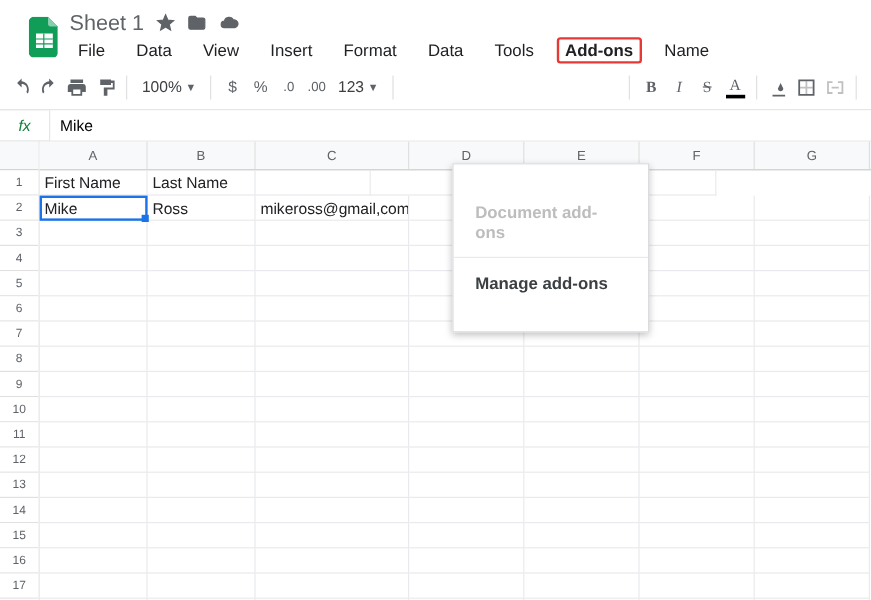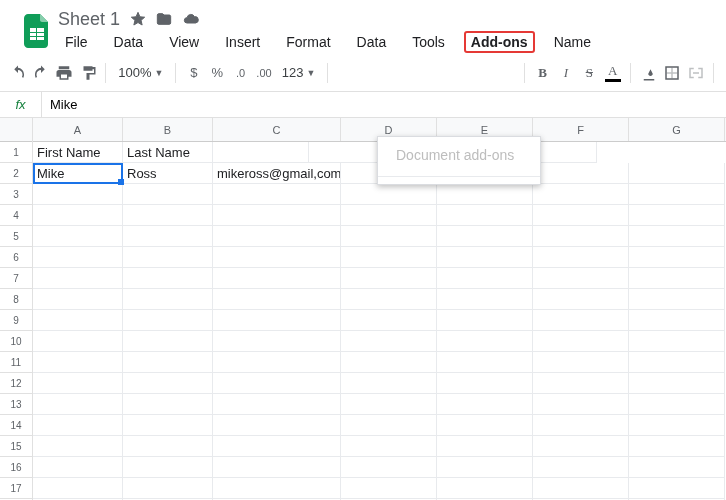--- a/index.html
+++ b/index.html
@@ -41,21 +41,21 @@
   .col-h { border-right:1px solid #e0e0e0; font-size:11px; color:#5f6368; display:flex; align-items:center; justify-content:center;}
   .col-A,.col-B{width:90px;} .col-C{width:128px;} .col-D,.col-E,.col-F,.col-G{width:96px;}
   .rows { }
   .row { display:flex; height:21px;}
   .cell { border-right:1px solid #e8eaed; border-bottom:1px solid #e8eaed; font-size:13px; padding:0 4px; display:flex; align-items:center; overflow:hidden; white-space:nowrap;}
   .cell.col-A,.cell.col-B{width:90px;} .cell.col-C{width:128px;} .cell.col-D,.cell.col-E,.cell.col-F,.cell.col-G{width:96px;}
   .active-cell { position:absolute; border:2px solid #1a73e8; top:0; left:0; width:90px; height:21px; pointer-events:none;}
   .active-cell .handle{ position:absolute; bottom:-3px; right:-3px; width:6px; height:6px; background:#1a73e8;}
   .cells-wrap{position:relative;}
 
-  .dropdown { position:absolute; top:-6px; left:344px; width:164px; background:#fff; box-shadow:0 2px 6px rgba(0,0,0,0.25); border:1px solid #dadce0; z-index:10; padding:2px 0;}
+  .dropdown { position:absolute; top:-6px; left:344px; width:164px; background:#fff; box-shadow:0 2px 6px rgba(0,0,0,0.25); border:1px solid #dadce0; z-index:10; padding:24px 0;font-weight:bold;}
   .dd-item { padding:8px 18px; font-size:14px; color:#3c4043; cursor:pointer;}
   .dd-item.disabled{ color:#bdbdbd; cursor:default;}
   .dd-item.highlight{ outline:3px solid #e53935; outline-offset:-3px;}
   .dd-sep{ height:1px; background:#e8eaed; margin:5px 0;}
 
   svg { display:block; }
   .ico { fill:#5f6368; }
 </style>
 </head>
 <body>
@@ -372,16 +372,17 @@
             <div class="cell col-F"></div>
             <div class="cell col-G"></div>
           </div>
         </div>
       <div class="active-cell" style="top:21px;left:0;">
           <div class="handle"></div>
         </div>
       <div class="dropdown">
         <div class="dd-item disabled">Document add-ons</div>
         <div class="dd-sep"></div>
+        <div class="dd-item">Manage add-ons</div>
       </div>
     </div>
   </div>
 </div>
 
 </body></html>

